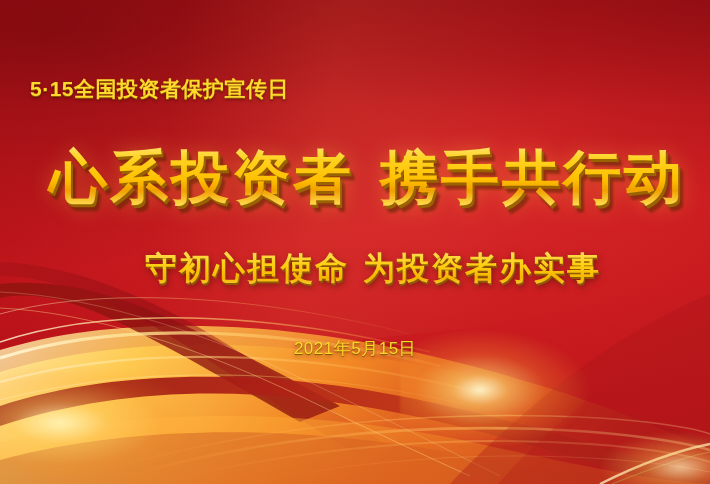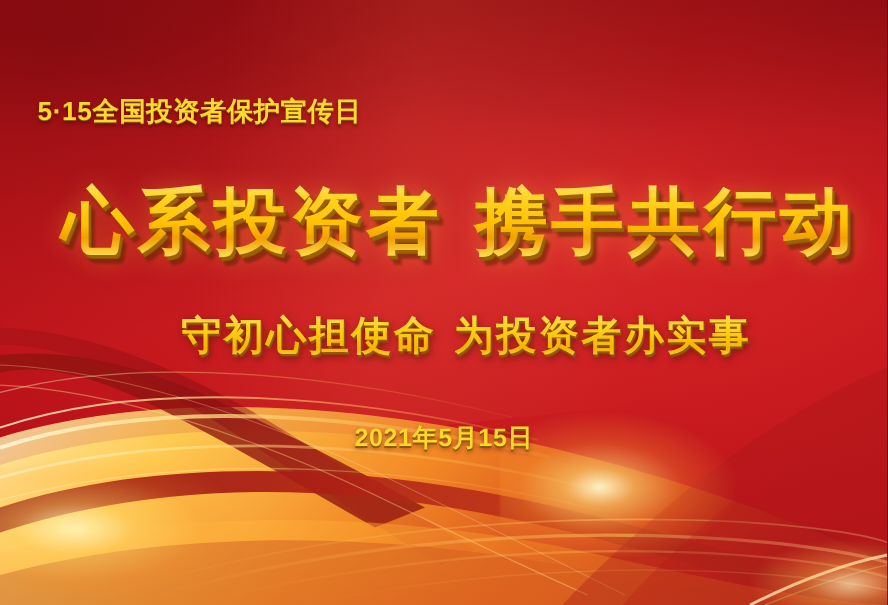--- a/index.html
+++ b/index.html
@@ -1,21 +1,21 @@
 <!DOCTYPE html>
 <html><head>
 <meta charset="utf-8">
 <style>
   html,body{margin:0;padding:0;background:#111;}
   #poster{
     position:relative;
     width:710px;height:484px;
     overflow:hidden;
     font-family:"Liberation Sans","DejaVu Sans",sans-serif;
-    background:#7f1d1d;
+    background:#15803d;
   }
 
   
   .bg-base{
     position:absolute;inset:0;
     background:
       radial-gradient(130% 95% at 64% 36%, #d8282a 0%, #cc1d21 30%, #bb1319 58%, #a50f16 82%, #930c13 100%);
   }
   .bg-vig{
     position:absolute;inset:0;
@@ -90,21 +90,21 @@
     -webkit-background-clip:text;background-clip:text;
     -webkit-text-fill-color:transparent;
     filter:drop-shadow(1px 2px 0 #8e5a03) drop-shadow(1px 2px 3px rgba(70,15,0,.5));
     margin-left:36px;
   }
   .subhead .sp{display:inline-block;width:14px;}
 
   .dateline{
     position:absolute;left:0;right:0;top:337px;
     text-align:center;
-    font-size:20px;font-weight:700;
+    font-size:17px;font-weight:400;
     letter-spacing:.5px;
     white-space:nowrap;
     color:#ffd62a;
     text-shadow:0 1px 0 #8a5a05, 0 2px 4px rgba(70,10,0,.5);
   }
 </style>
 </head>
 <body>
 
 <div id="poster">

